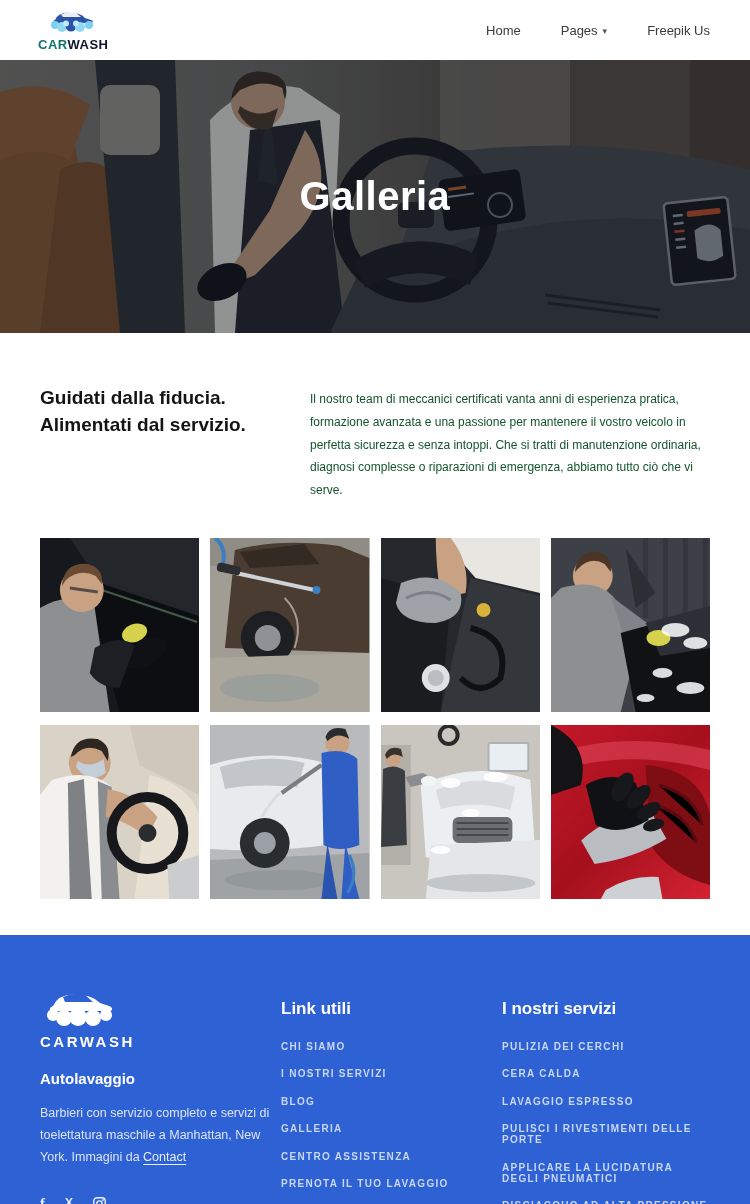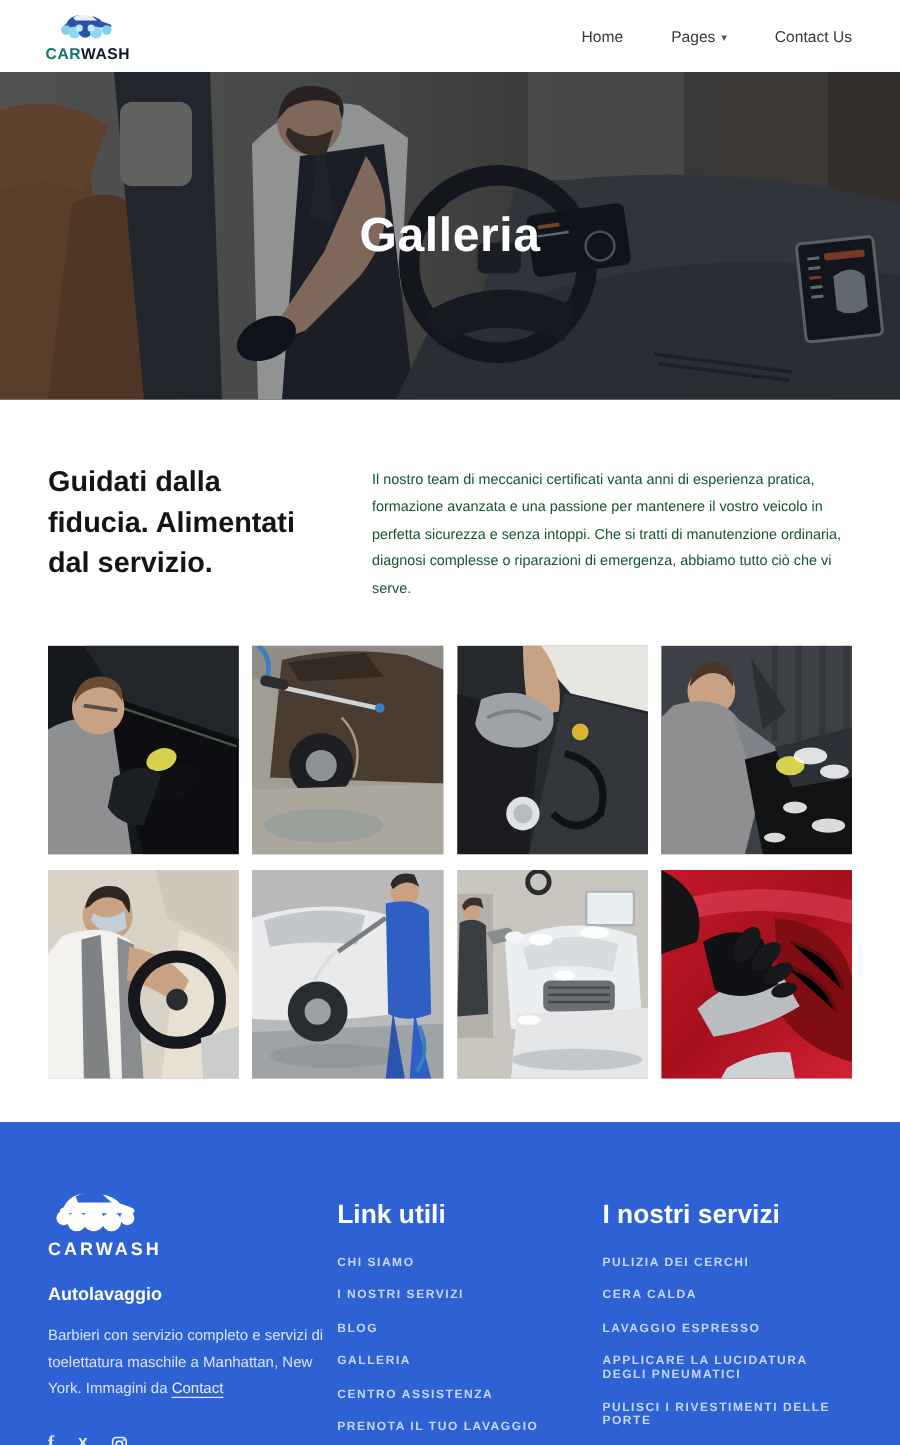--- a/index.html
+++ b/index.html
@@ -35,21 +35,21 @@
   .hero { position: relative; height: 273px; overflow: hidden; background: #3c4048; }
   .hero-art { position: absolute; inset: 0; width: 100%; height: 100%; }
   .hero-overlay { position: absolute; inset: 0; background: rgba(16,20,28,.40); }
   .hero-title {
     position: absolute; inset: 0; display: flex; align-items: center; justify-content: center;
     color: #ffffff; font-size: 40px; font-weight: bold; letter-spacing: .5px;
   }
 
   
   .intro { display: flex; padding: 52px 40px 10px 40px; gap: 38px; }
-  .intro-heading { width: 232px; flex: none; font-size: 24px; line-height: 1.42; font-weight: bold; color: #141414; }
+  .intro-heading { width: 232px; flex: none; font-size: 19px; line-height: 1.42; font-weight: bold; color: #141414; }
   .intro-text { flex: 1; font-size: 12px; line-height: 1.9; color: #14532d; padding-top: 3px; }
 
   
   .gallery {
     display: grid;
     grid-template-columns: repeat(4, 1fr);
     gap: 13px 11px;
     padding: 26px 40px 0 40px;
   }
   .tile { height: 174px; overflow: hidden; background: #d8d8d8; }
@@ -58,21 +58,21 @@
   
   .footer { margin-top: 36px; background: #2e61d4; color: #ffffff; padding: 56px 40px 0 40px; }
   .footer-cols { display: grid; grid-template-columns: 225px 205px 1fr; gap: 16px; }
   .f-logo svg { display: block; }
   .f-brand { font-size: 15px; font-weight: bold; letter-spacing: 2.5px; color: #fff; margin-top: 2px; }
   .f-tagline { font-size: 15px; font-weight: bold; margin-top: 20px; }
   .f-desc { font-size: 12.5px; line-height: 1.75; color: #dbe4fa; margin-top: 16px; width: 238px; }
   .f-desc a { color: #e8eefc; text-decoration: underline; text-underline-offset: 3px; }
   .f-social { display: flex; gap: 20px; margin-top: 26px; align-items: center; }
   .f-social span, .f-social svg { color: #eaf0fd; font-size: 12px; font-weight: bold; cursor: pointer; }
-  .f-col-heading { font-size: 22px; font-weight: bold; margin: 8px 0 22px 0; }
+  .f-col-heading { font-size: 17px; font-weight: bold; margin: 8px 0 22px 0; }
   .f-links a {
     display: block; font-size: 10px; letter-spacing: 1.3px; text-transform: uppercase;
     color: #c9d7f6; text-decoration: none; margin-bottom: 16.5px; font-weight: 700;
   }
 </style>
 </head>
 <body>
 
 <div class="header">
   <div class="logo">
@@ -90,21 +90,21 @@
       </svg>
     </span>
     <span class="logo-text"><span class="car">CAR</span><span class="wash">WASH</span></span>
   </div>
   <nav class="nav">
     <a href="#">Home</a>
     <a href="#">
         <span>Pages</span>
         <span class="chev">▾</span>
       </a>
-    <a href="#">Contact Us</a>
+    <a href="#">Freepik Us</a>
   </nav>
 </div>
 
 <div class="hero">
   <svg class="hero-art" viewBox="0 0 750 273" preserveAspectRatio="none">
     <defs>
       <linearGradient id="hbg" x1="0" y1="0" x2="1" y2="0">
         <stop offset="0" stop-color="#7d7a74"></stop>
           <stop offset=".35" stop-color="#6d6c68"></stop>
         <stop offset=".65" stop-color="#55504a"></stop>
@@ -381,20 +381,20 @@
         <a href="#">PRENOTA IL TUO LAVAGGIO</a>
       </div>
     </div>
 
     <div>
       <div class="f-col-heading">I nostri servizi</div>
       <div class="f-links">
         <a href="#">PULIZIA DEI CERCHI</a>
         <a href="#">CERA CALDA</a>
         <a href="#">LAVAGGIO ESPRESSO</a>
+        <a href="#">PULISCI I RIVESTIMENTI DELLE PORTE</a>
         <a href="#">APPLICARE LA LUCIDATURA DEGLI PNEUMATICI</a>
-        <a href="#">PULISCI I RIVESTIMENTI DELLE PORTE</a>
         <a href="#">RISCIACQUO AD ALTA PRESSIONE</a>
       </div>
     </div>
   </div>
 
 </div>
 
 </body></html>

